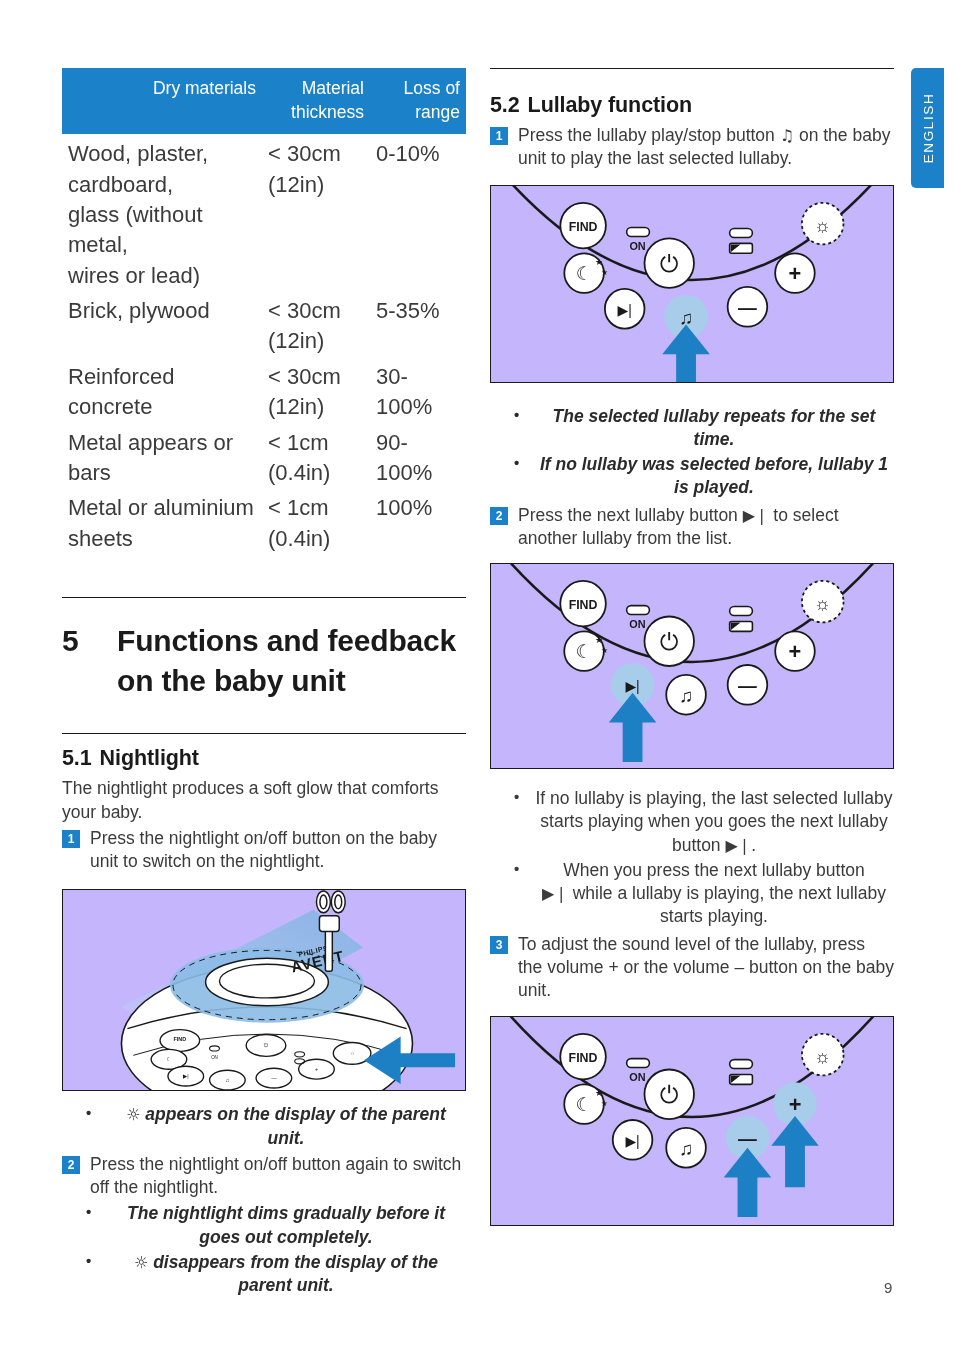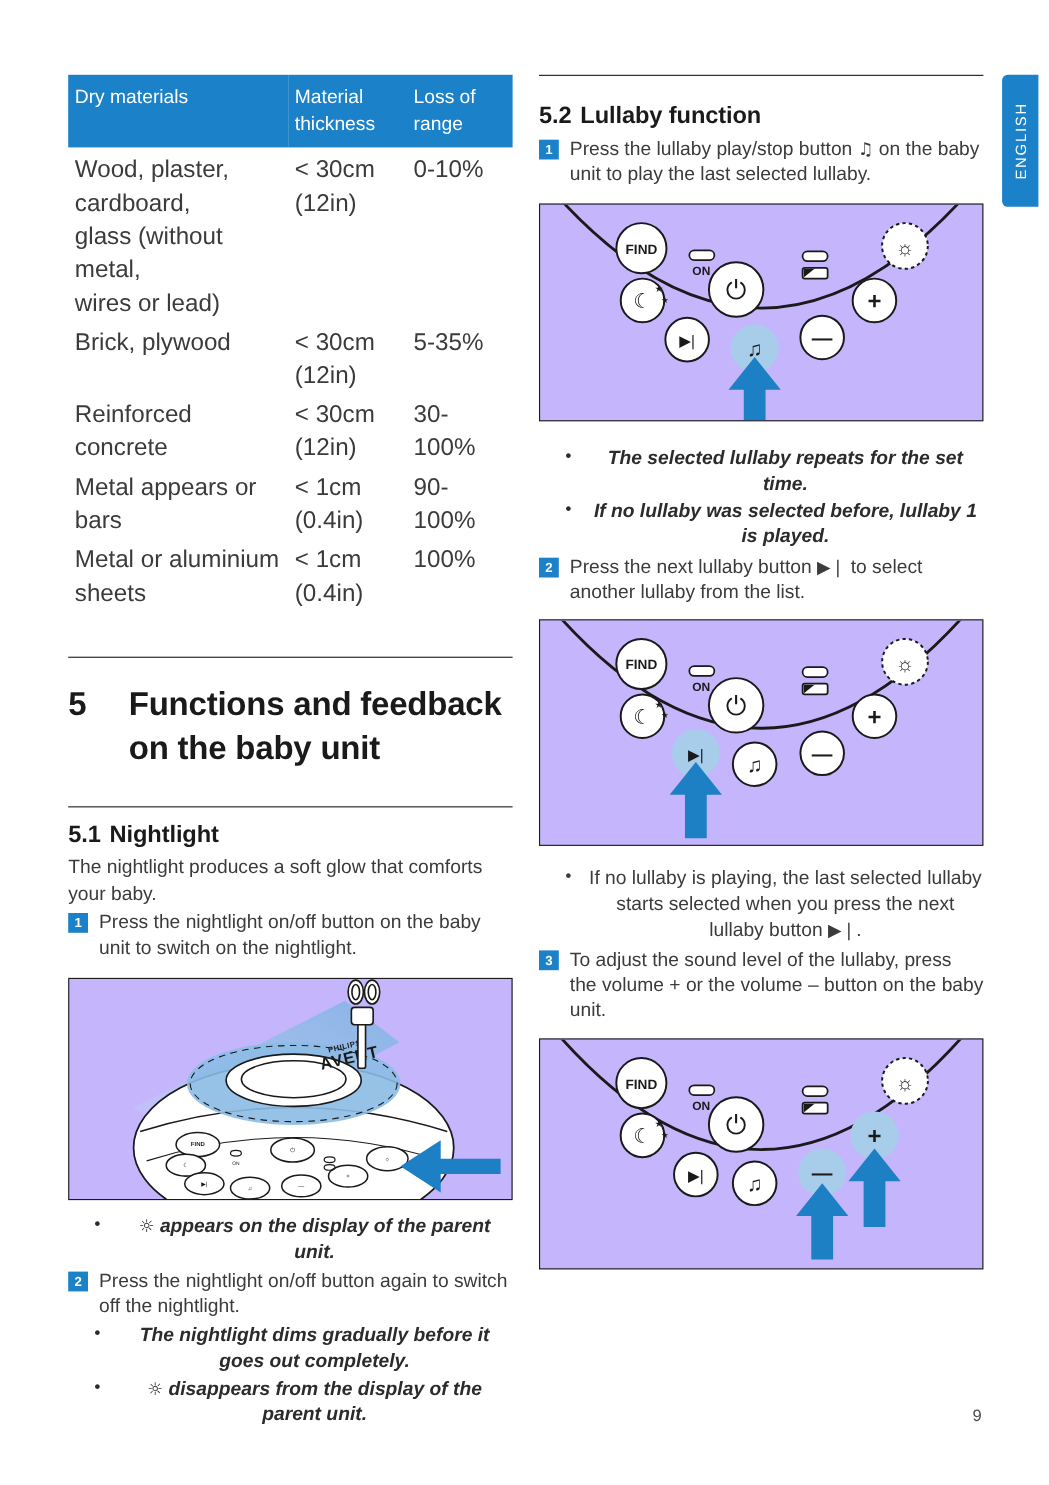--- a/index.html
+++ b/index.html
@@ -34,21 +34,21 @@
   .col-left  { position: absolute; left: 62px;  top: 68px; width: 404px; }
   .col-right { position: absolute; left: 490px; top: 68px; width: 404px; }
 
   
   table.mat { width: 404px; border-collapse: collapse; }
   table.mat th {
     background: #1b81c9;
     color: #ffffff;
     font-weight: normal;
     font-size: 17.5px;
-    text-align: left;
+    text-align: right;
     vertical-align: top;
     padding: 8px 6px 10px 6px;
     line-height: 1.38;
   }
   table.mat td {
     font-size: 22px;
     vertical-align: top;
     text-align: left;
     padding: 5px 6px 0 6px;
     line-height: 1.38;
@@ -422,21 +422,22 @@
           <rect x="240" y="58" width="23" height="10" rx="2" fill="#ffffff" stroke="#1a1a1a" stroke-width="1.6"></rect>
           <polygon points="241,67 241,59 251,59" fill="#1a1a1a"></polygon>
         </g>
         <g fill="#1d7fc4">
           <polygon points="142,130 118,160 132,160 132,200 152,200 152,160 166,160"></polygon>
         </g>
       </svg>
     </div>
 
     <ul class="bul plain" style="margin-top:18px">
-      <li><span>If no lullaby is playing, the last selected lullaby starts selected when you press the next lullaby button</span> <span class="inl">▶❘</span><span>.</span></li>
+      <li><span>If no lullaby is playing, the last selected lullaby starts playing when you goes the next lullaby button</span> <span class="inl">▶❘</span><span>.</span></li>
+      <li><span>When you press the next lullaby button</span><br><span class="inl">▶❘</span> <span>while a lullaby is playing, the next lullaby starts playing.</span></li>
     </ul>
 
     <div class="step" style="margin-top:4px">
       <div class="badge">3</div>
       <div class="stxt">To adjust the sound level of the lullaby, press the volume + or the volume – button on the baby unit.</div>
     </div>
 
     <div class="figbox" style="height:210px; margin-top:13px">
       <svg viewBox="0 0 404 210" xmlns="http://www.w3.org/2000/svg">
         <path d="M4 -18 Q202 220 400 -18" fill="none" stroke="#1a1a1a" stroke-width="2.6"></path>

